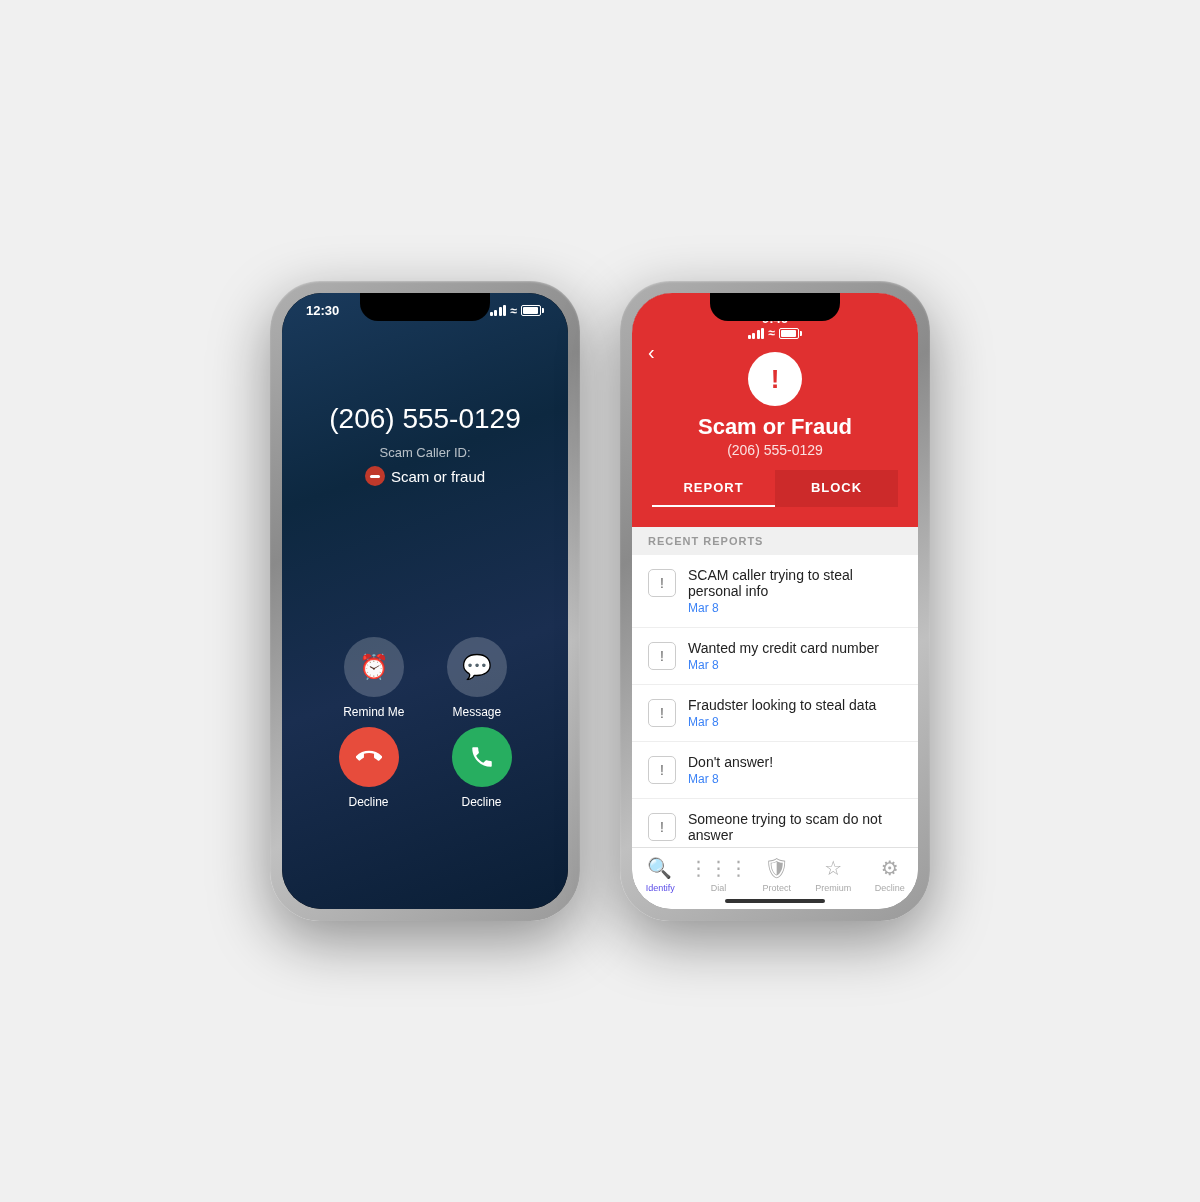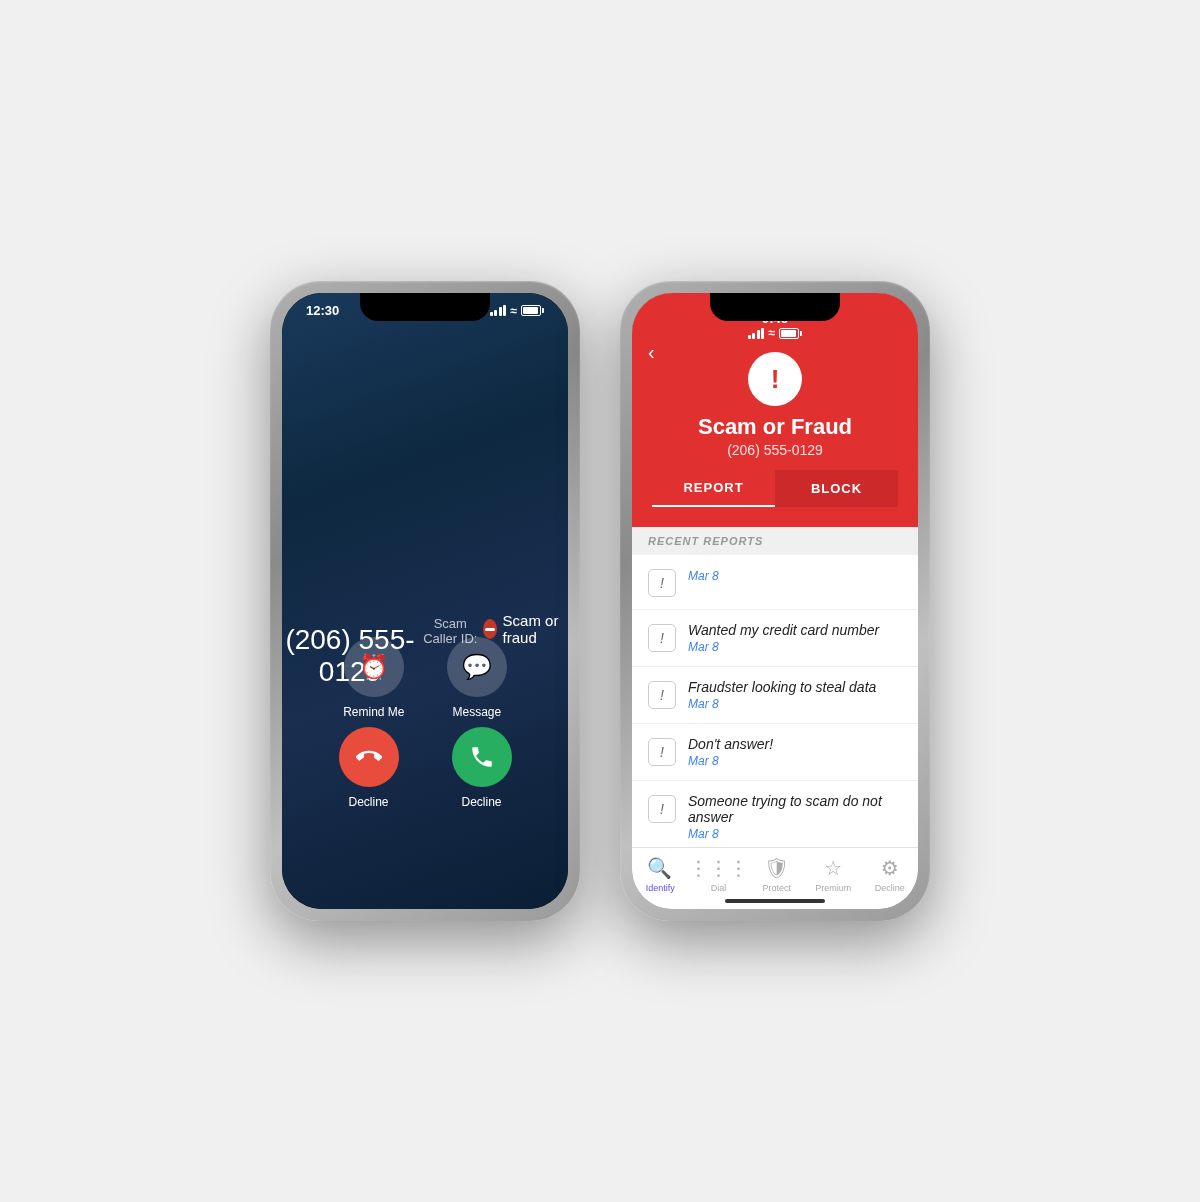--- a/index.html
+++ b/index.html
@@ -53,21 +53,21 @@
       border-radius: 0 0 18px 18px;
       z-index: 20;
     }
 
     
     .phone1-screen {
       width: 100%;
       height: 100%;
       background: linear-gradient(160deg, #1a3a5c 0%, #0d2840 30%, #1a2e50 60%, #0a1e35 100%);
       display: flex;
-      flex-direction: row;
+      flex-direction: column;
       align-items: center;
       padding-top: 50px;
       position: relative;
     }
     .status-bar {
       position: absolute;
       top: 10px;
       left: 0;
       right: 0;
       display: flex;
@@ -234,40 +234,38 @@
     .scam-number {
       color: rgba(255,255,255,0.85);
       font-size: 14px;
       margin-top: 2px;
     }
     .tab-row {
       display: flex;
       background: #cc2a2a;
       width: 100%;
       margin-top: 12px;
-      align-items: center;
     }
     .tab-btn {
       flex: 1;
       text-align: center;
       padding: 10px;
       color: white;
       font-size: 13px;
       font-weight: 600;
       letter-spacing: 1px;
     }
     .tab-btn.active {
       background: #e03030;
       border-bottom: 2px solid white;
     }
     .reports-section {
       flex: 1;
       overflow-y: auto;
       background: white;
-      font-style: italic;
     }
     .reports-header {
       background: #f0f0f0;
       padding: 8px 16px;
       color: #999;
       font-size: 11px;
       font-weight: 600;
       letter-spacing: 1px;
     }
     .report-item {
@@ -496,20 +494,21 @@
             <div class="tab-btn">BLOCK</div>
           </div>
         </div>
 
         <div class="reports-section">
           <div class="reports-header">RECENT REPORTS</div>
 
           <div class="report-item">
             <div class="report-icon">!</div>
             <div class="report-content">
+              <div class="report-title">SCAM caller trying to steal personal info</div>
               <div class="report-date">Mar 8</div>
             </div>
           </div>
 
           <div class="report-item">
             <div class="report-icon">!</div>
             <div class="report-content">
               <div class="report-title">Wanted my credit card number</div>
               <div class="report-date">Mar 8</div>
             </div>

